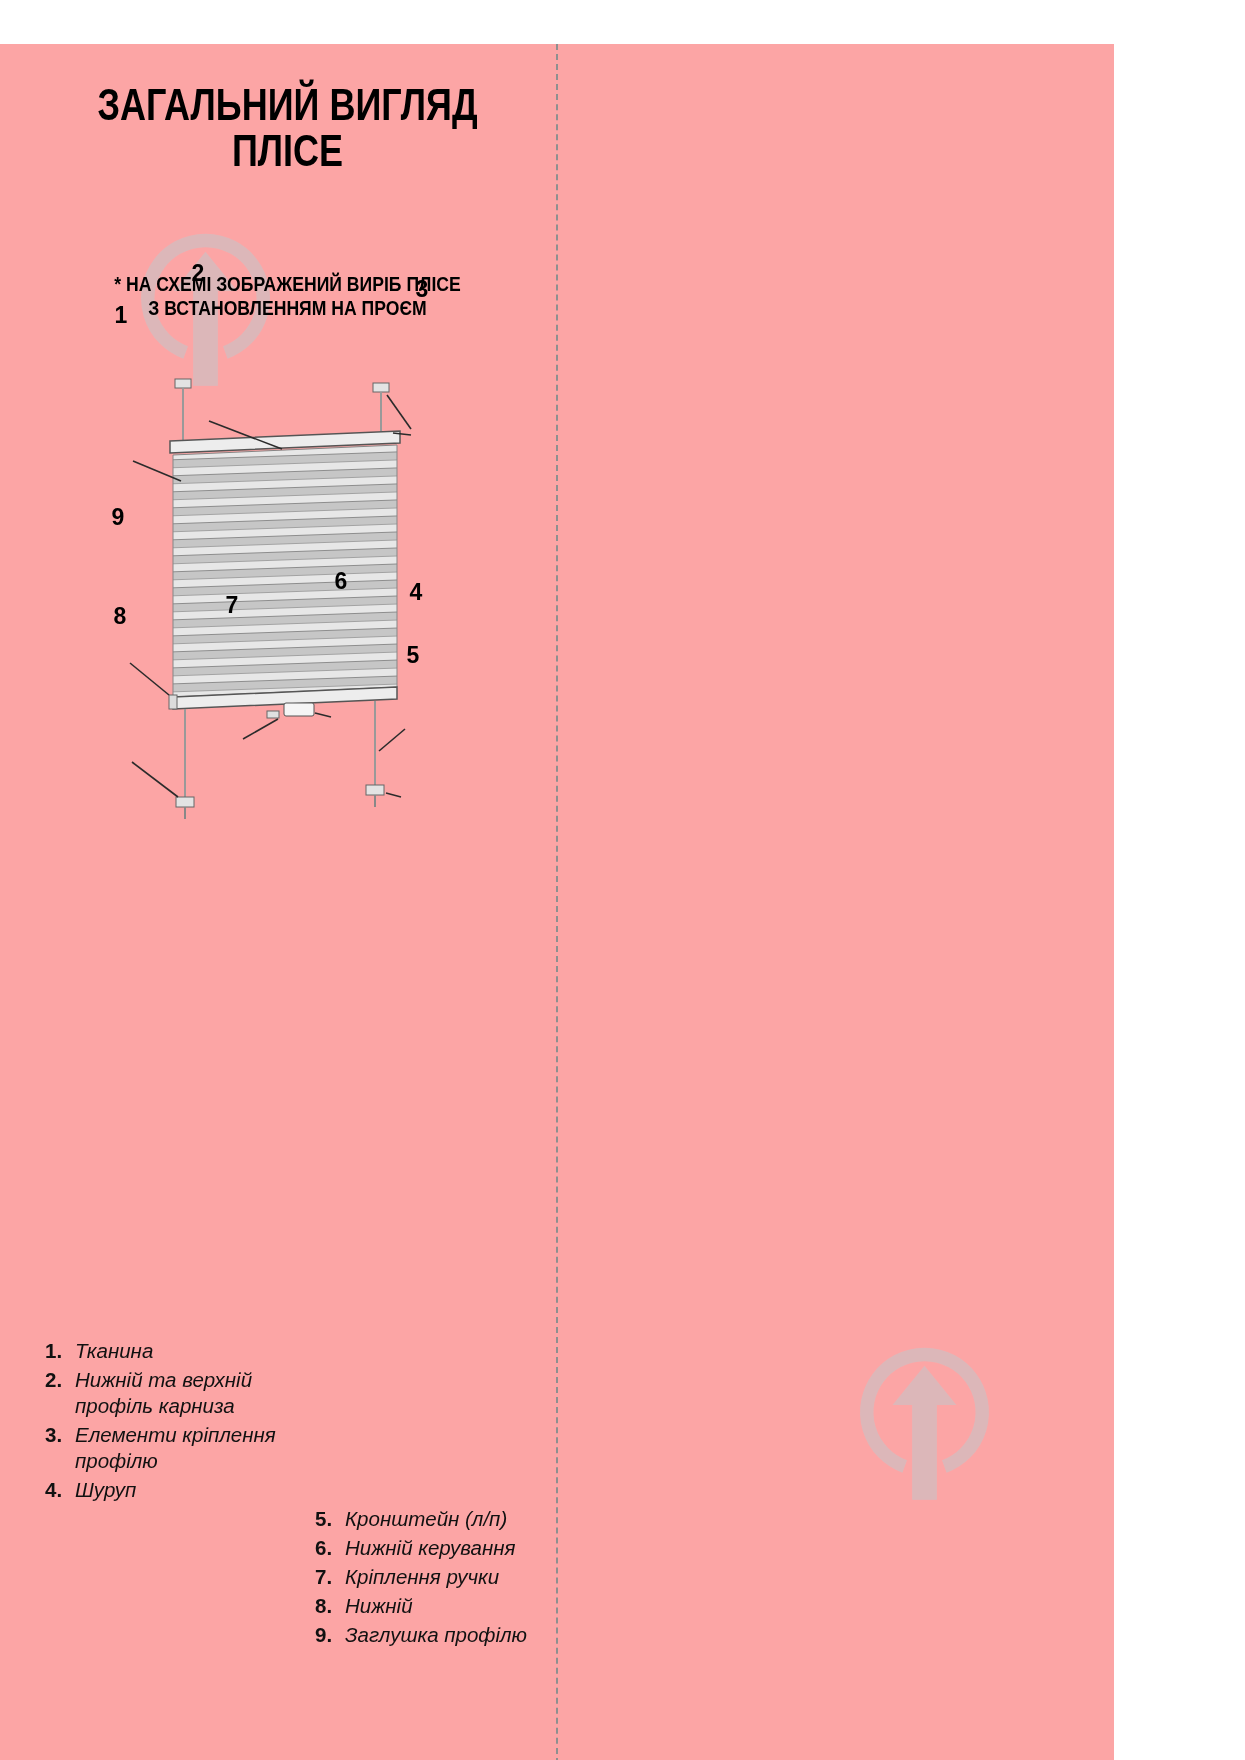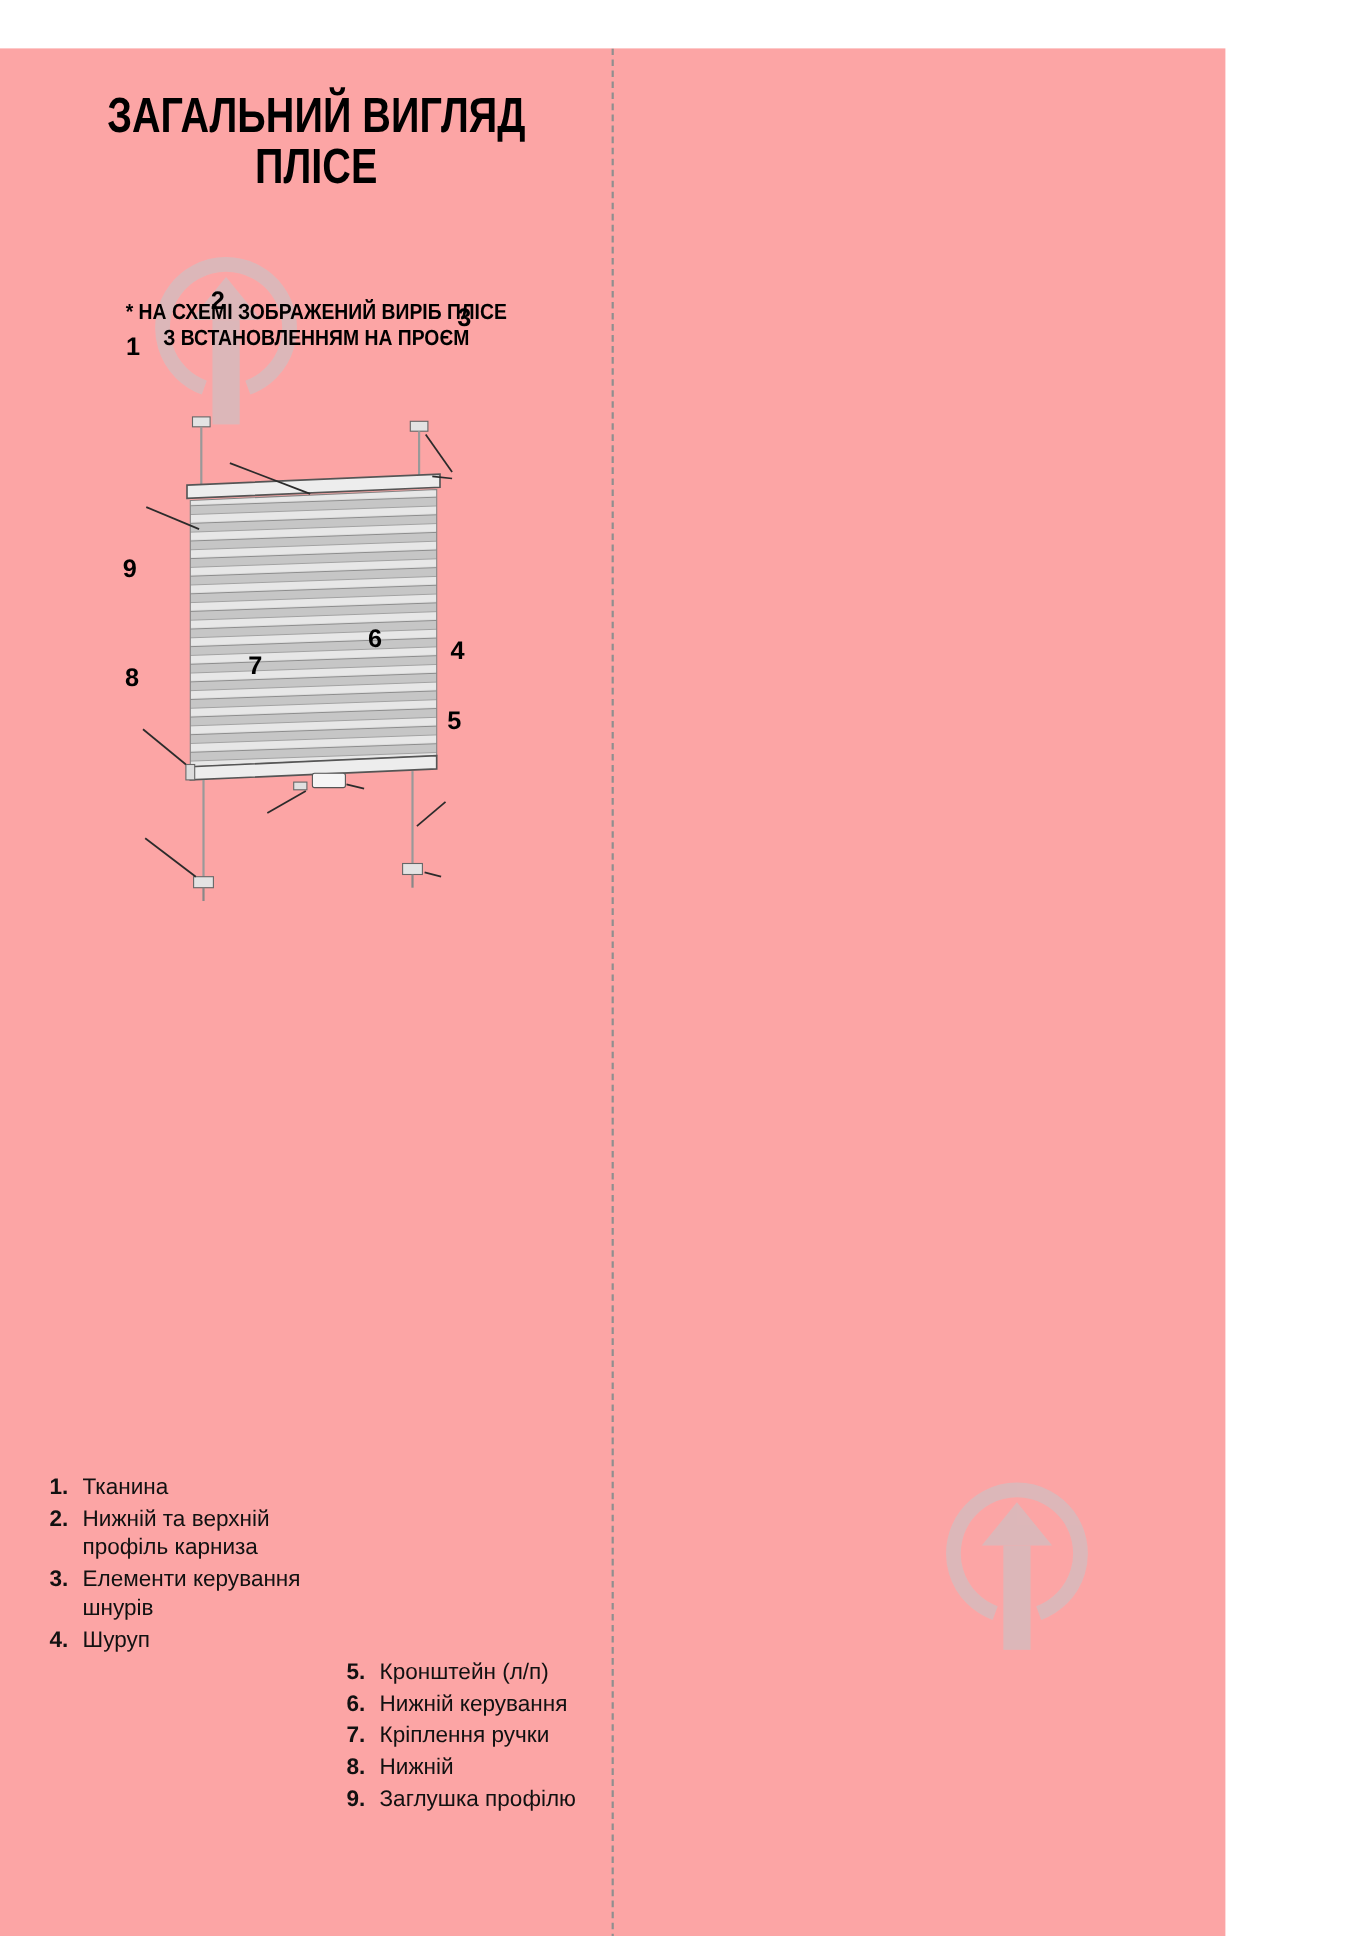--- a/index.html
+++ b/index.html
@@ -12,21 +12,21 @@
 
   .condensed { display:block; transform:scaleX(.8); transform-origin:50% 50%; }
   .doc-title { width:505px; text-align:center; font-weight:700; color:#000; }
   .doc-title .line { font-size:45px; line-height:46px; }
   .doc-note { width:505px; text-align:center; font-weight:700; color:#000; }
   .doc-note .line { font-size:20px; line-height:24px; transform:scaleX(.88); }
 
   .legend { font-size:20.5px; line-height:26px; }
   .legend .item { display:flex; margin-bottom:3px; }
   .legend .n { font-weight:700; width:30px; flex:0 0 30px; }
-  .legend .t { flex:1; }
+  .legend .t { flex:1;font-style:italic; }
 
   .callout { position:absolute; transform:translate(-50%,-50%); font-weight:700; font-size:23px; color:#000; z-index:2; }
 
   .watermark { position:absolute; z-index:0; opacity:.55; }
   .content { position:relative; z-index:1; }
   .page-number { position:absolute; font-size:20px; color:#222; }
   .page-edge-rule { position:absolute; width:2px; background:#333; }
 </style>
 </head>
 <body>
@@ -122,21 +122,21 @@
     <div class="item">
       <span class="n">1.</span>
       <span class="t">Тканина</span>
     </div>
     <div class="item">
       <span class="n">2.</span>
       <span class="t">Нижній та верхній профіль карниза</span>
     </div>
     <div class="item">
       <span class="n">3.</span>
-      <span class="t">Елементи керування шнурів</span>
+      <span class="t">Елементи кріплення профілю</span>
     </div>
     <div class="item">
       <span class="n">4.</span>
       <span class="t">Шуруп</span>
     </div>
   </div>
   <div class="abs content legend" style="left:315px; top:670px; width:228px;">
     <div class="item">
       <span class="n">5.</span>
       <span class="t">Кронштейн (л/п)</span>

